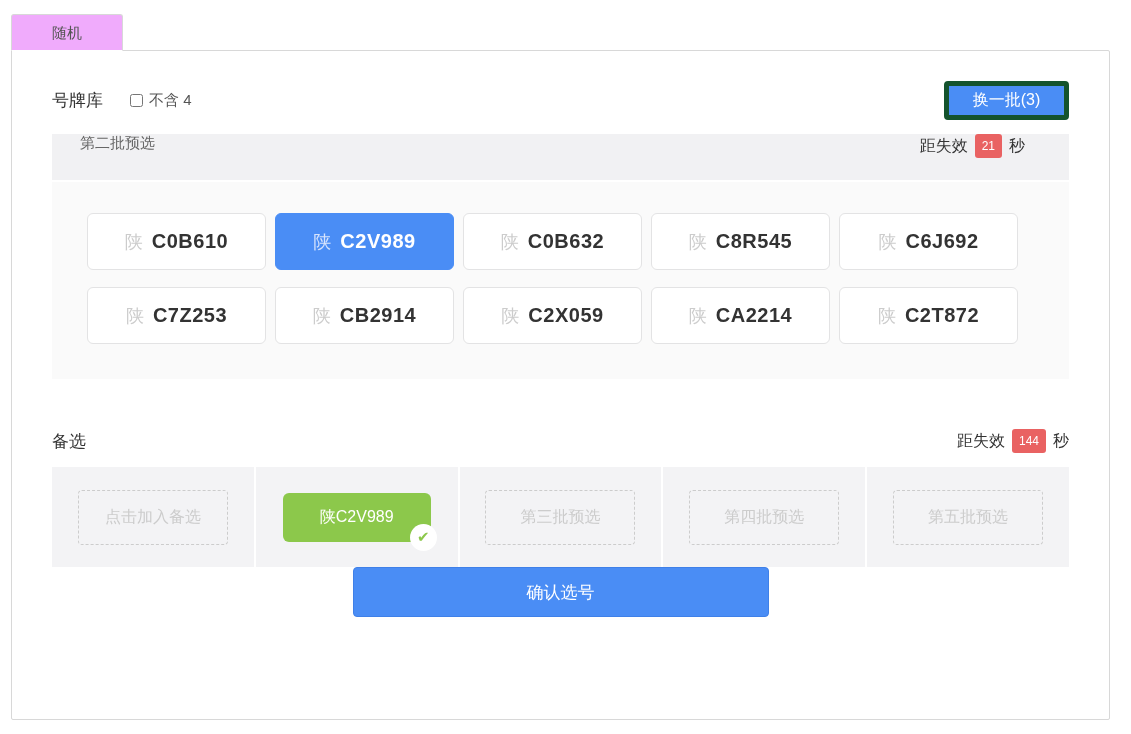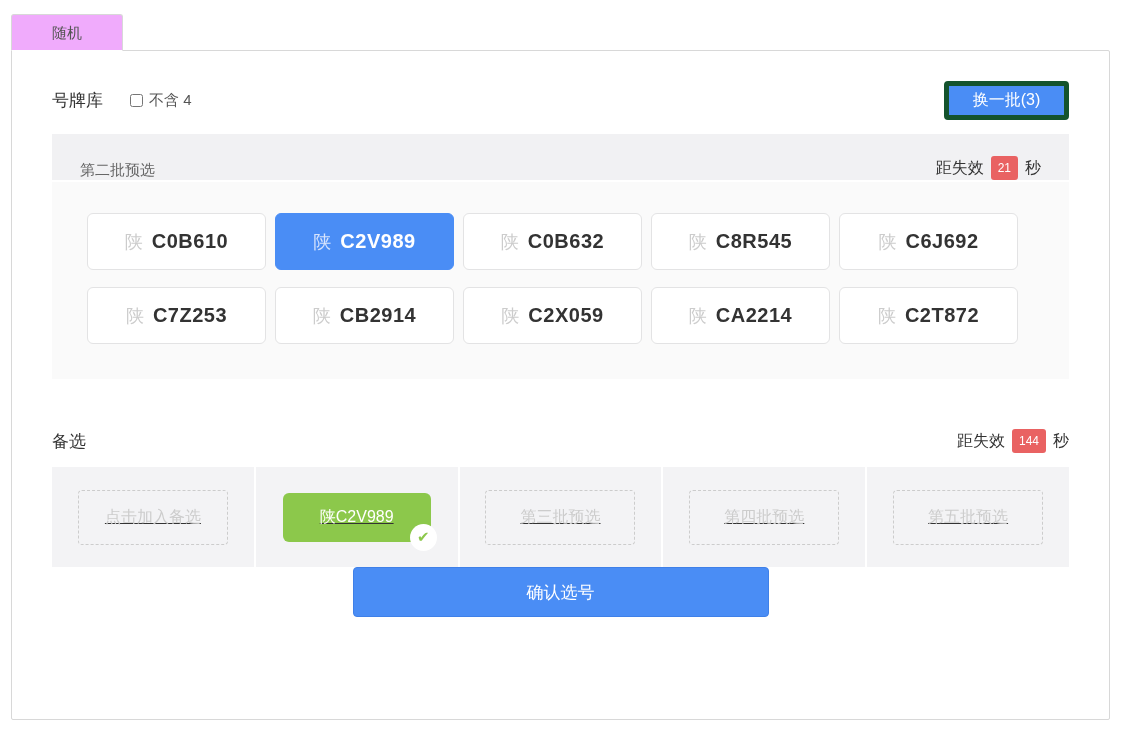--- a/index.html
+++ b/index.html
@@ -54,22 +54,22 @@
     width:125px; height:39px;
     background:#4a8df5; color:#fff;
     border:5px solid #14532d; border-radius:4px;
     font-size:16px; cursor:pointer;
     font-family:inherit;
   }
   .section1 { margin-top:14px; }
   .sec-header {
     height:48px; background:#f1f1f3;
     border-bottom:2px solid #fff;
-    display:flex; align-items:flex-end;
-    padding:0 28px 0 28px;
+    display:flex; align-items:flex-start;
+    padding:0 44px 0 28px;
     font-size:15px; color:#666;
   }
   .expiry {
     margin-left:auto; display:flex; align-items:center;
     font-size:16px; color:#333;
   }
   .expiry .badge {
     display:inline-block; background:#e96262; color:#fff;
     border-radius:3px; padding:2px 7px; margin:0 7px;
     font-size:12px; line-height:20px;
@@ -92,21 +92,21 @@
   .plate-card .num { font-size:20px; font-weight:bold; color:#333; letter-spacing:0.5px; }
   .plate-card.selected { background:#4a8df5; border-color:#4a8df5; }
   .plate-card.selected .prov { color:#d6e3fc; }
   .plate-card.selected .num { color:#fff; }
   .alt-header {
     margin-top:50px; margin-bottom:14px;
     display:flex; align-items:center;
   }
   .alt-title { font-size:17px; color:#333; }
   .alt-body {
-    display:flex; background:#f3f3f5; height:100px;text-decoration:underline;
+    display:flex; background:#f3f3f5; height:100px;
   }
   .alt-cell {
     flex:1; display:flex; align-items:center; justify-content:center;
     border-left:2px solid #fff;
   }
   .alt-cell:first-child { border-left:none; }
   .alt-placeholder {
     width:150px; height:55px;
     border:1px dashed #ccc; border-radius:4px;
     color:#ccc; font-size:16px;

